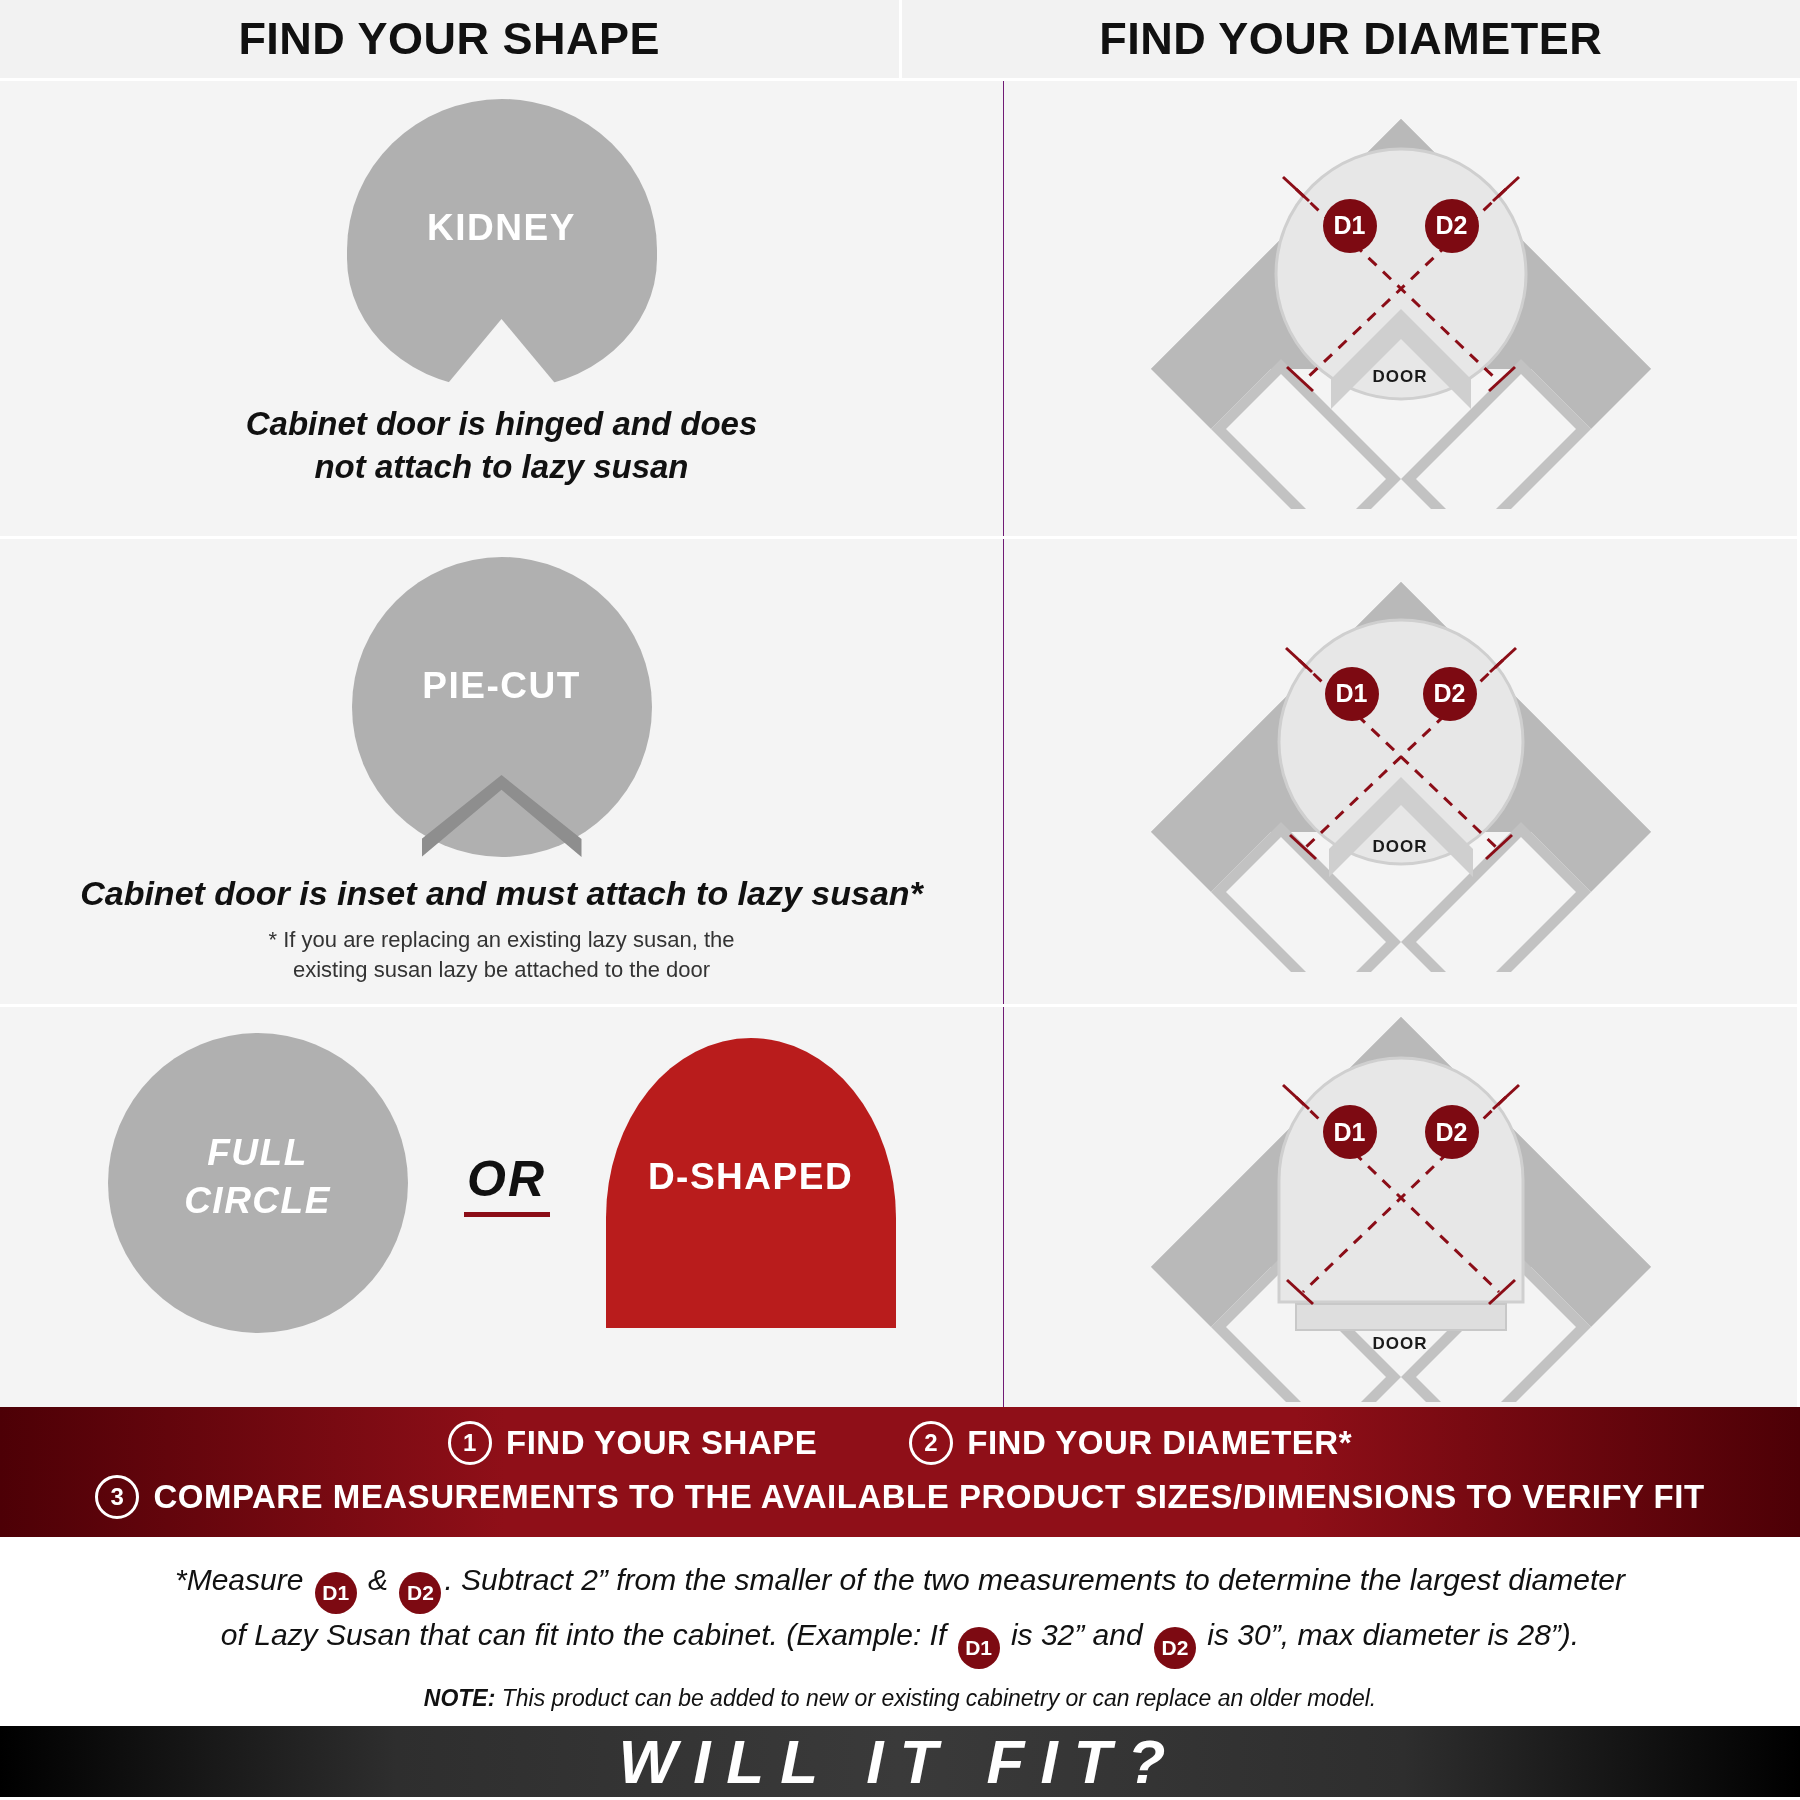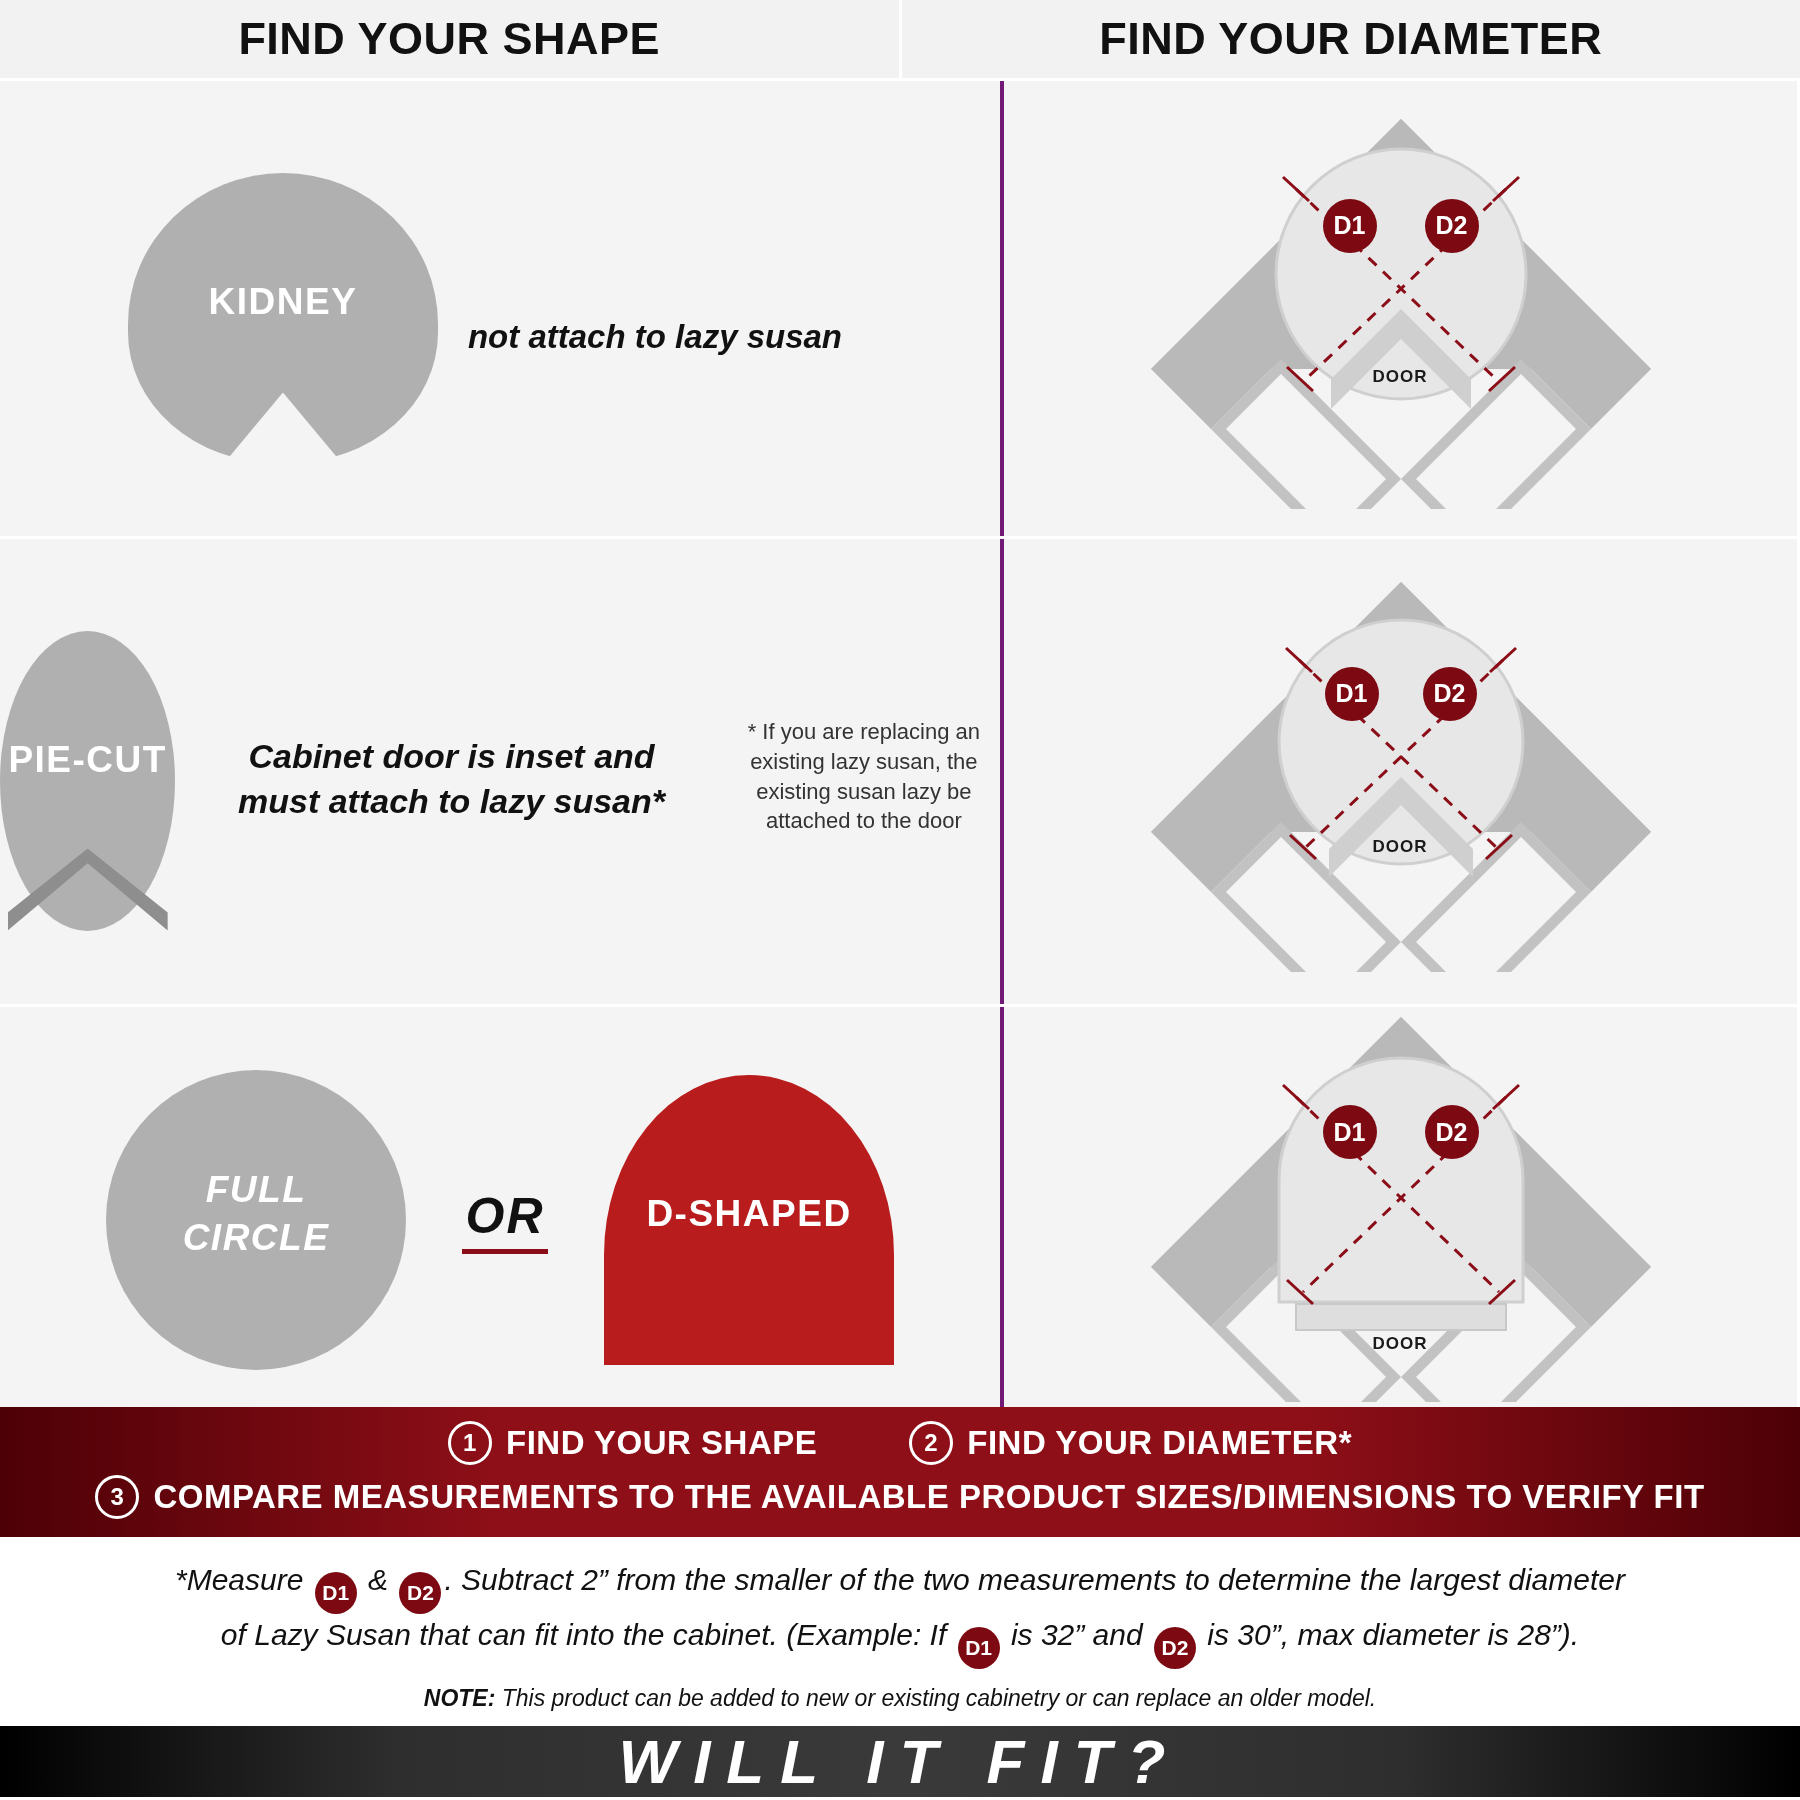--- a/index.html
+++ b/index.html
@@ -54,25 +54,25 @@
     border-top: 3px solid #ffffff;
   }
   .cell {
     background: #f4f4f4;
     position: relative;
     box-sizing: border-box;
     overflow: hidden;
   }
   .cell.left {
     width: 1004px;
-    border-right: 4px solid #701a75;
-    display: flex;
-    flex-direction: row;
-    align-items: center;
-    justify-content: center;
+    border-right: 1px solid #701a75;
+    display: flex;
+    flex-direction: column;
+    align-items: center;
+    justify-content: flex-start;
   }
   .cell.right {
     width: 793px;
     display: flex;
     align-items: center;
     justify-content: center;
   }
   .row1 .cell { height: 455px; }
   .row2 .cell { height: 465px; }
   .row3 .cell { height: 400px; }
@@ -339,21 +339,21 @@
   <div class="grid">
 
     <div class="grid-row row1">
       <div class="cell left">
         <div class="shape-wrap kidney">
           <div class="body"></div>
           <div class="notch"></div>
           <div class="shape-label">KIDNEY</div>
         </div>
         <div class="caption">
-          <br>
+          <span>Cabinet door is hinged and does</span><br>
           <span>not attach to lazy susan</span>
         </div>
       </div>
       <div class="cell right">
         <div class="cab">
           <svg width="620" height="400" viewBox="0 0 620 400">
 
             <polygon points="310,10 560,260 500,320 310,130 120,320 60,260" fill="#b9b9b9"></polygon>
             <polygon points="310,10 560,260 310,260 60,260" fill="#b9b9b9"></polygon>
 

